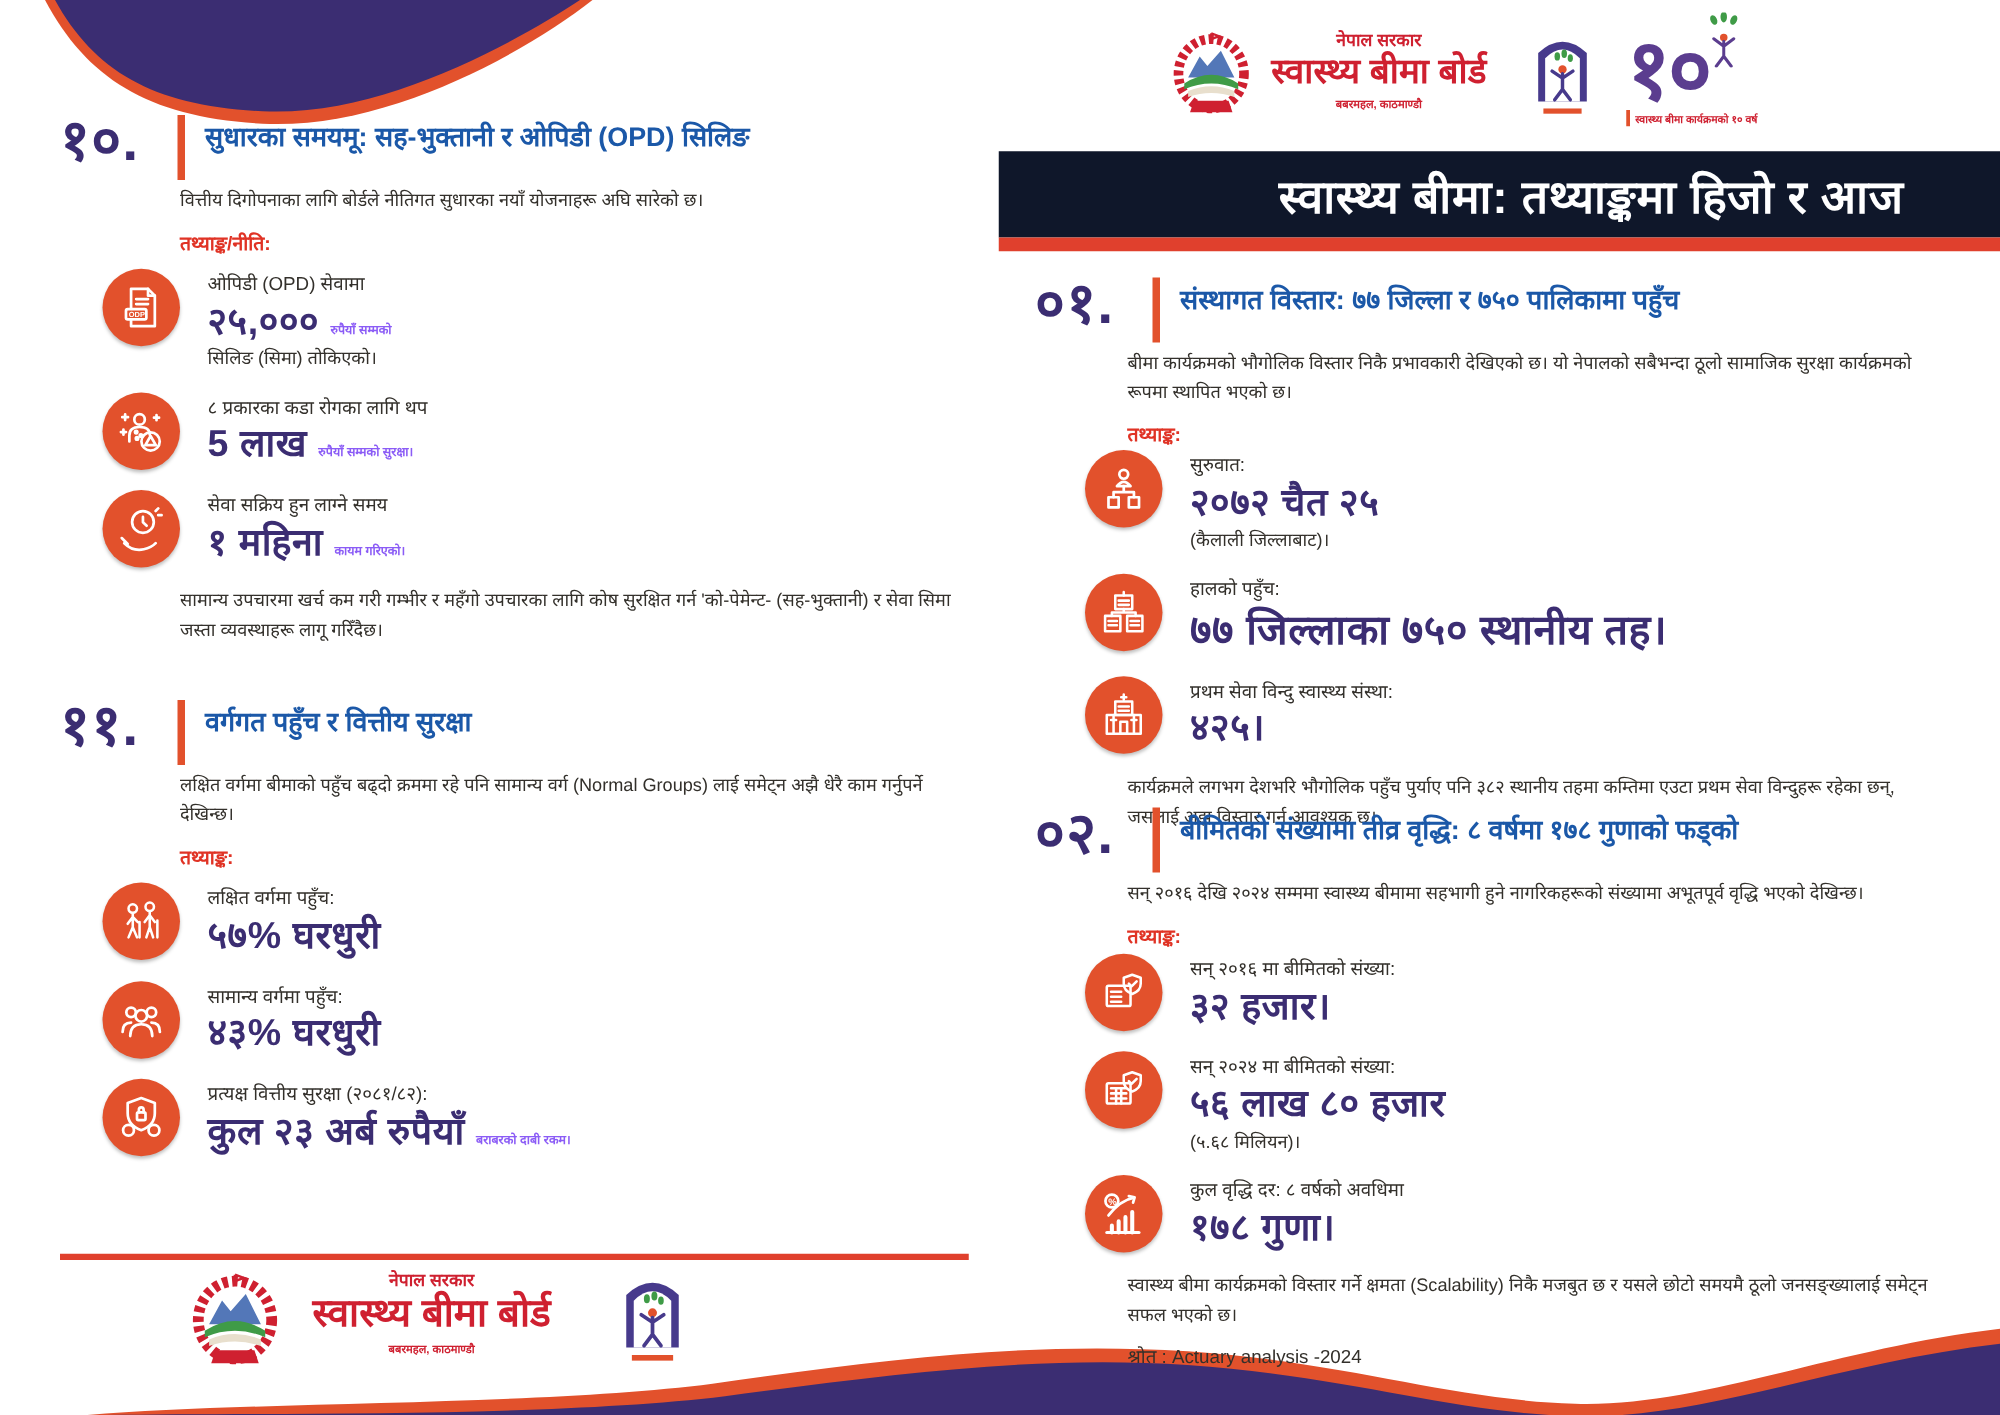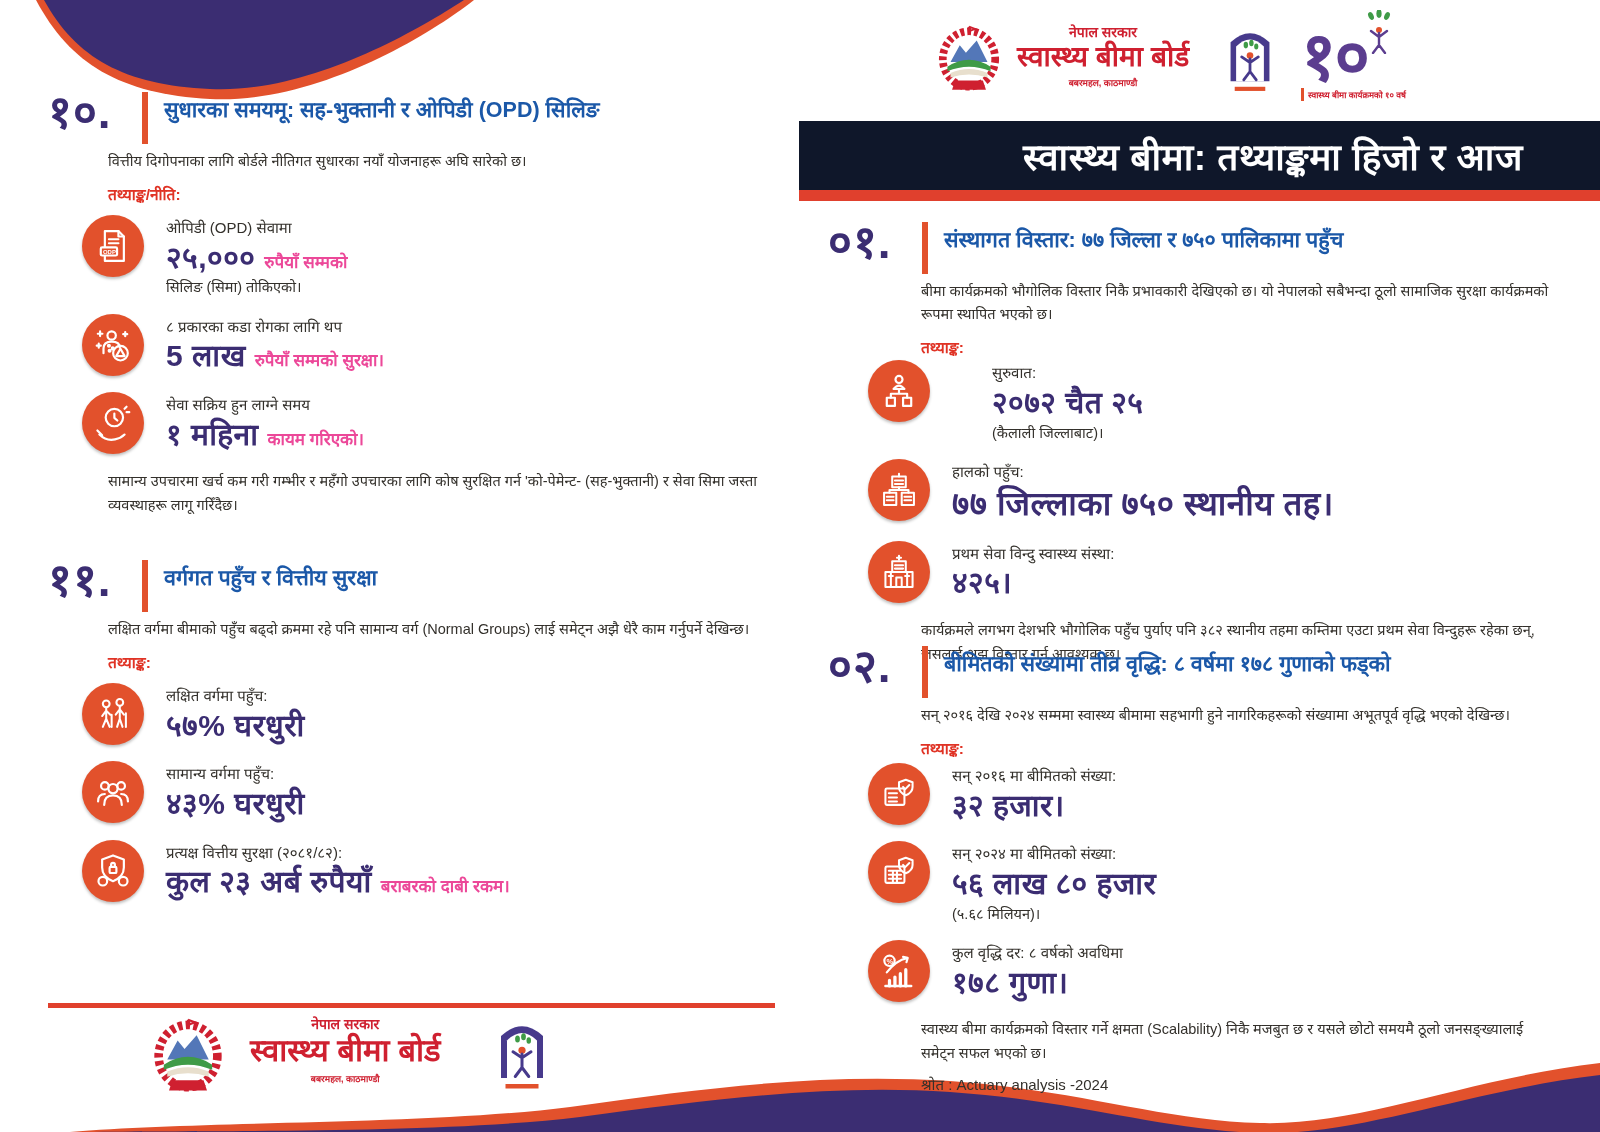--- a/index.html
+++ b/index.html
@@ -10,35 +10,35 @@
   
   .wave-top{position:absolute;left:0;top:0;}
   .wave-bottom{position:absolute;left:0;bottom:0;}
 
   
   .sec{position:absolute;width:732px;}
   .sec-head{display:flex;align-items:flex-start;}
   .sec-num{width:88px;font-size:46px;font-weight:bold;color:#3b2d72;line-height:1.05;letter-spacing:1px;}
   .sec-bar{width:6px;height:52px;background:#e2512c;margin:4px 16px 0 6px;flex:none;}
   .sec-title{font-size:21.5px;font-weight:bold;color:#1b58a8;padding-top:9px;line-height:1.3;}
-  .sec-body{margin-left:60px;}
-  .page-right .sec-body{margin-left:93px;}
+  .sec-body{margin-left:96px;}
+  .page-right .sec-body{margin-left:74px;}
   .intro{font-size:14.5px;line-height:1.6;margin:6px 0 10px 0;}
   .stats-label{font-size:15.5px;font-weight:bold;color:#e03325;margin:4px 0 6px 0;}
 
   
   .stat{display:flex;align-items:flex-start;padding-left:34px;margin:10px 0 16px 0;}
   .page-right .stat{padding-left:40px;}
   .icon-circle{width:62px;height:62px;border-radius:50%;background:#e2512c;flex:none;
                display:flex;align-items:center;justify-content:center;box-shadow:0 2px 3px rgba(0,0,0,.25);}
   .stat-text{margin-left:22px;padding-top:2px;}
   .stat-pre{font-size:15px;line-height:1.45;}
   .stat-line{display:flex;align-items:baseline;margin:2px 0;}
   .stat-big{font-size:30px;font-weight:bold;color:#3b2d72;line-height:1.15;letter-spacing:.5px;}
-  .stat-suf{font-size:17px;margin-left:9px;font-weight:bold;color:#ec4899;}
+  .stat-suf{font-size:10px;margin-left:9px;font-weight:bold;color:#8b5cf6;}
   .stat-post{font-size:14.5px;line-height:1.4;}
   .outro{font-size:14.5px;line-height:1.65;margin-top:10px;}
 
   
   .hdr-logos{position:absolute;left:935px;top:22px;display:flex;align-items:flex-start;}
   .logo-text{text-align:center;margin:0 14px;}
   .logo-gov{font-size:14px;font-weight:bold;color:#cf2030;}
   .logo-board{font-size:28px;font-weight:bold;color:#cf2030;line-height:1.15;}
   .logo-addr{font-size:9px;font-weight:bold;color:#cf2030;margin-top:3px;text-align:center;}
   .banner{position:absolute;left:799px;top:121px;width:948px;height:69px;background:#0f172a;
@@ -303,21 +303,21 @@
       <div class="sec-head">
         <div class="sec-num">०१.</div>
         <div class="sec-bar"></div>
         <div class="sec-title">संस्थागत विस्तार: ७७ जिल्ला र ७५० पालिकामा पहुँच</div>
       </div>
       <div class="sec-body">
         <div class="intro">बीमा कार्यक्रमको भौगोलिक विस्तार निकै प्रभावकारी देखिएको छ। यो नेपालको सबैभन्दा ठूलो सामाजिक सुरक्षा कार्यक्रमको रूपमा स्थापित भएको छ।</div>
         <div class="stats-label" style="margin-bottom:0;">तथ्याङ्क:</div>
       </div>
 
-      <div class="stat" style="margin-top:2px;gap:40px;">
+      <div class="stat" style="margin-top:2px;">
         <div class="icon-circle">
           <svg width="38" height="38" viewBox="0 0 28 28" fill="none" stroke="#fff" stroke-width="1.6" stroke-linecap="round" stroke-linejoin="round">
             <circle cx="14" cy="5.5" r="2.6"></circle>
               <path d="M10,12.5 q4,-5 8,0 z"></path>
             <path d="M14,12.5 v3.5 M8,16 h12 M8,16 v3 M20,16 v3"></path>
             <rect x="5" y="19" width="6" height="6"></rect>
               <rect x="17" y="19" width="6" height="6"></rect>
           </svg>
         </div>
         <div class="stat-text">

